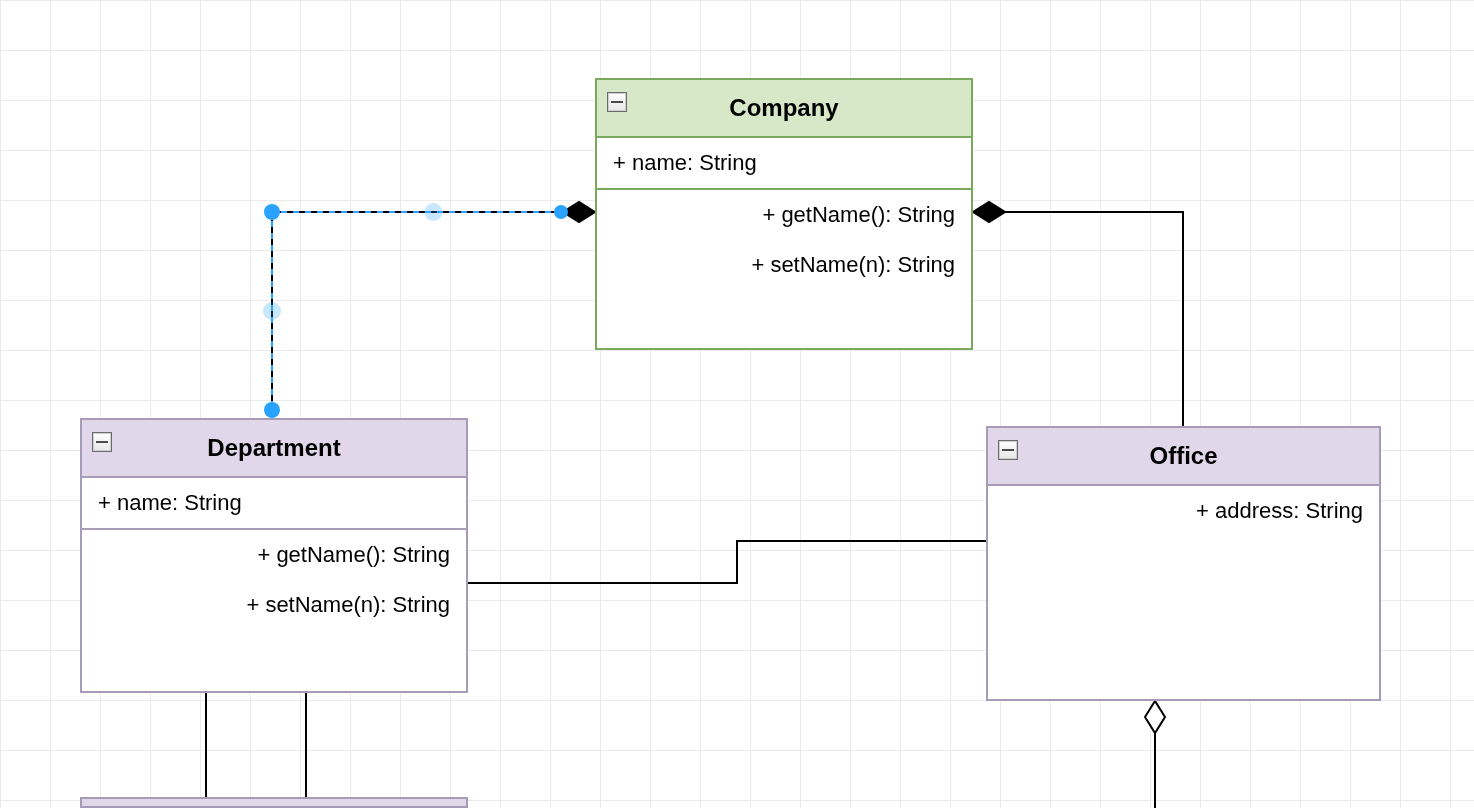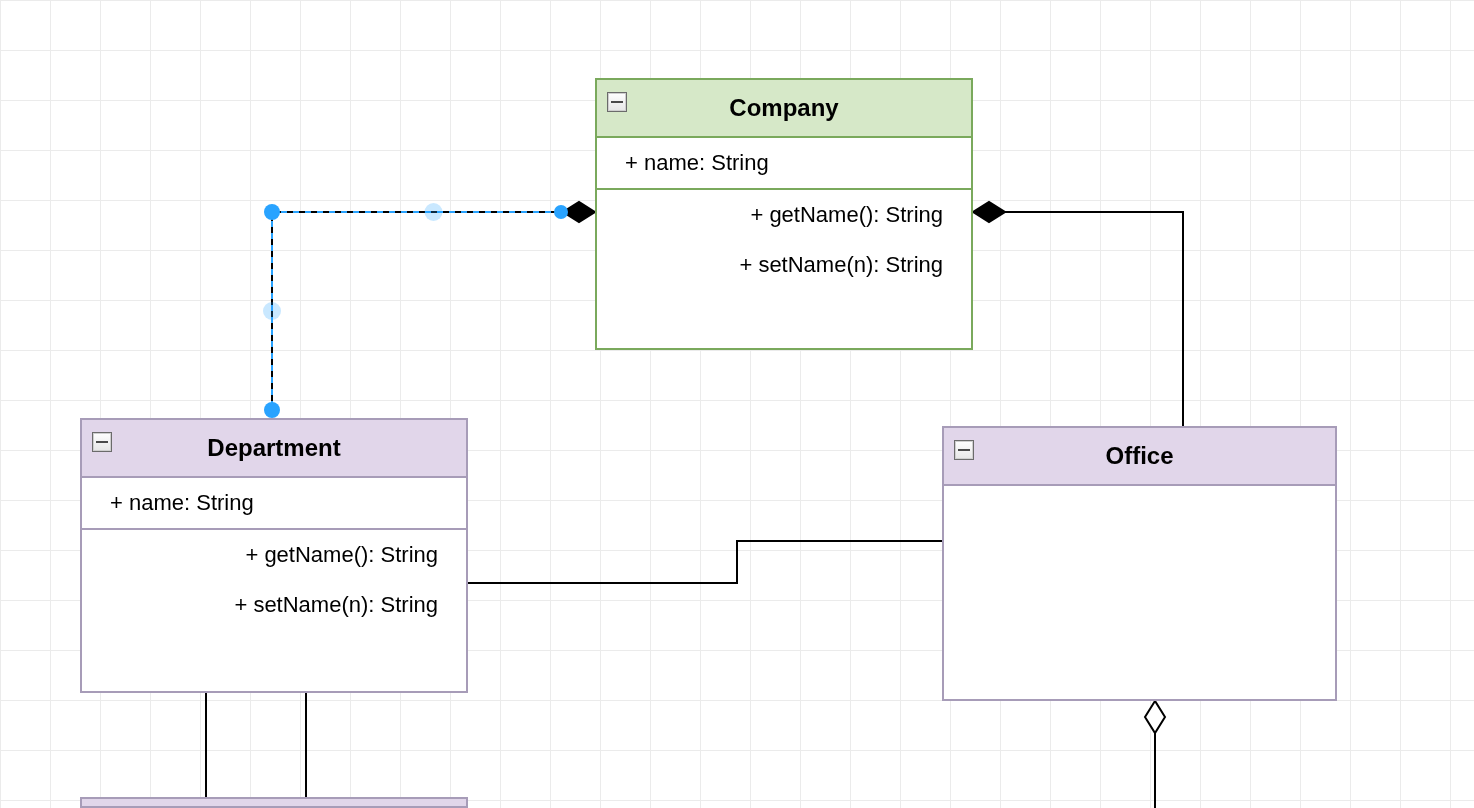--- a/index.html
+++ b/index.html
@@ -42,21 +42,21 @@
     text-align: center;
     padding: 14px 10px;
     border-bottom: 2px solid;
   }
   .uml .section {
     border-bottom: 2px solid;
   }
   .uml .section:last-child { border-bottom: none; text-align: right; }
   .uml .row {
     font-size: 22px;
-    padding: 12px 28px;
+    padding: 12px 16px;
   }
   .collapse {
     position: absolute;
     left: 10px;
     top: 12px;
     width: 18px;
     height: 18px;
     border: 1px solid #6b6b6b;
     background: linear-gradient(#fff, #e6e6e6);
     box-shadow: 0 0 0 1px #cfcfcf inset;
@@ -118,24 +118,27 @@
     </div>
     <div class="section" data-bind-attr="style:classes.department._sectStyle" style="border-color:#a79cb8;">
       <div class="row" data-bind="classes.department.attributes.0">+ name: String</div>
     </div>
     <div class="section" data-bind-attr="style:classes.department._sectStyle" style="border-color:#a79cb8;">
       <div class="row" data-bind="classes.department.operations.0">+ getName(): String</div>
       <div class="row" data-bind="classes.department.operations.1">+ setName(n): String</div>
     </div>
   </div>
 
-  <div class="uml" id="office" data-bind-attr="style:classes.office._style" style="left:942px; top:426px; width:395px; height:275px; border-color:#a79cb8;">
+  <div class="uml" id="office" data-bind-attr="style:classes.office._style" style="left:986px; top:426px; width:395px; height:275px; border-color:#a79cb8;">
     <div class="title" data-bind-attr="style:classes.office._titleStyle" style="background:#e1d6ea; border-color:#a79cb8;">
       <div class="collapse"></div>
       <span data-bind="classes.office.title">Office</span>
+    </div>
+    <div class="section" data-bind-attr="style:classes.office._sectStyle" style="border-color:#a79cb8;">
+      <div class="row" data-bind="classes.office.attributes.0">+ address: String</div>
     </div>
   </div>
 
   <div class="uml" id="partial" data-bind-attr="style:partialClass._style" style="left:80px; top:797px; width:388px; height:11px; border-color:#a79cb8;">
      <div class="title" data-bind-attr="style:partialClass._titleStyle" style="background:#e1d6ea; border-color:#a79cb8;height:100%;padding:0;"></div>
   </div>
 
 </div>
 
 </body></html>

